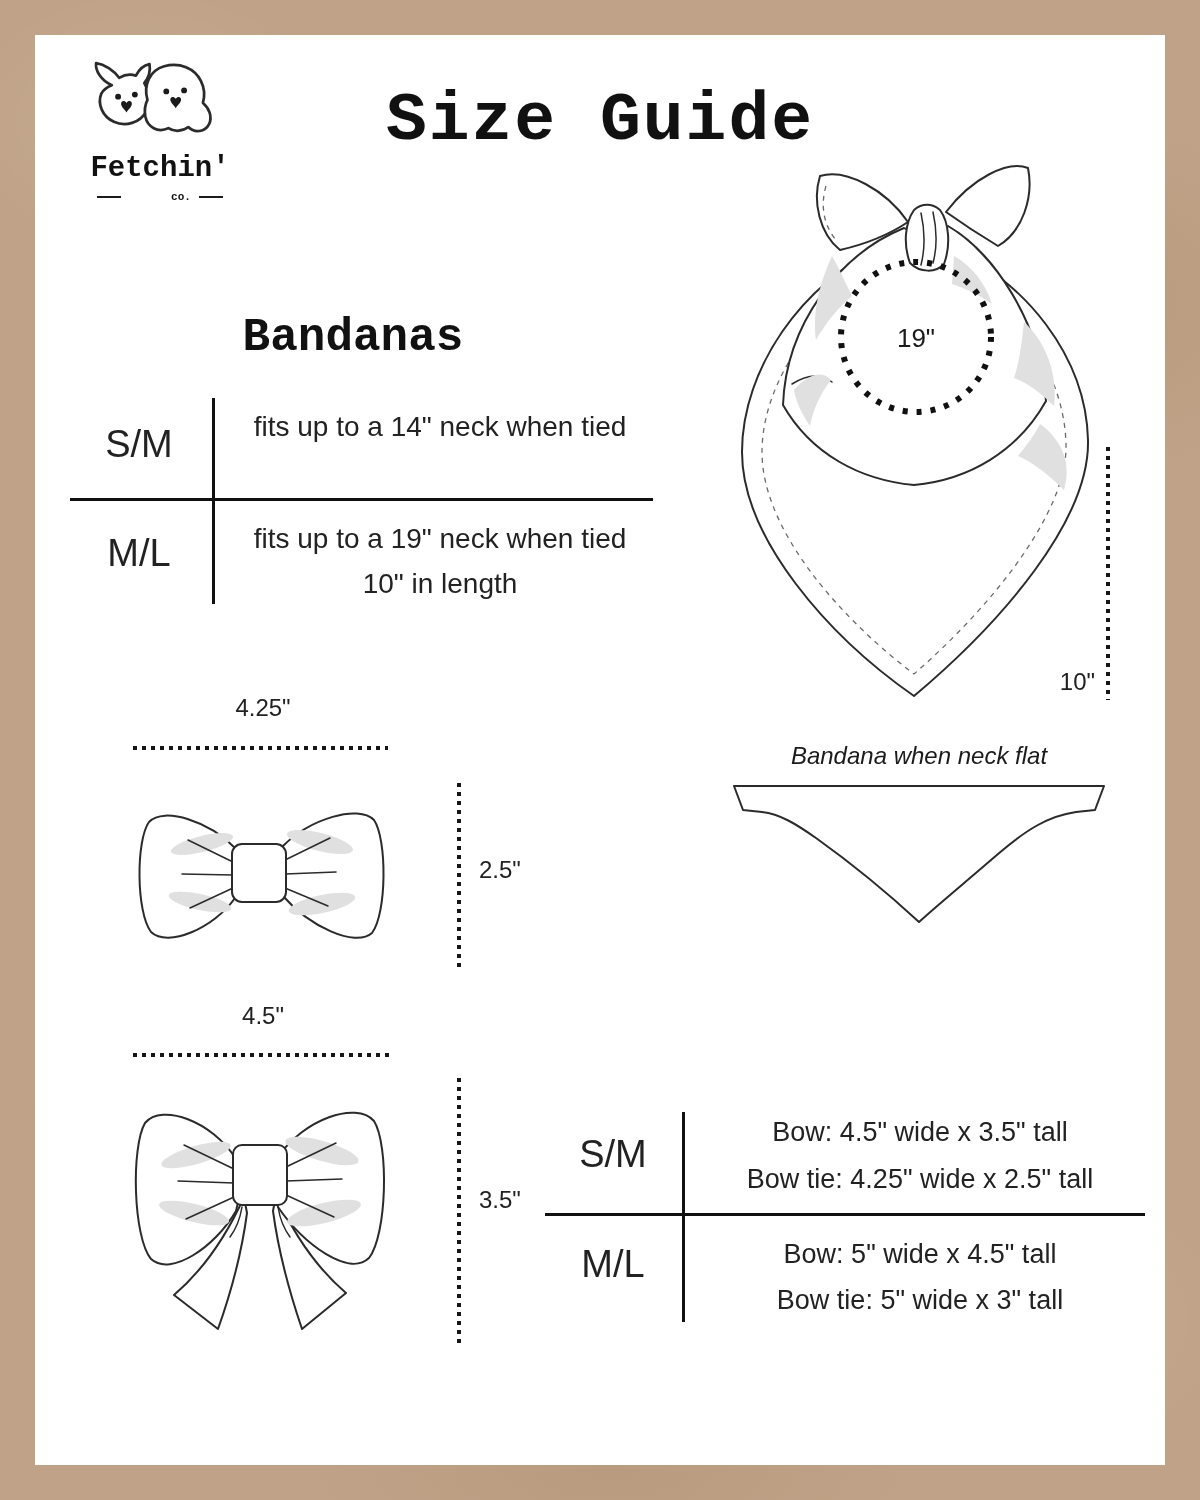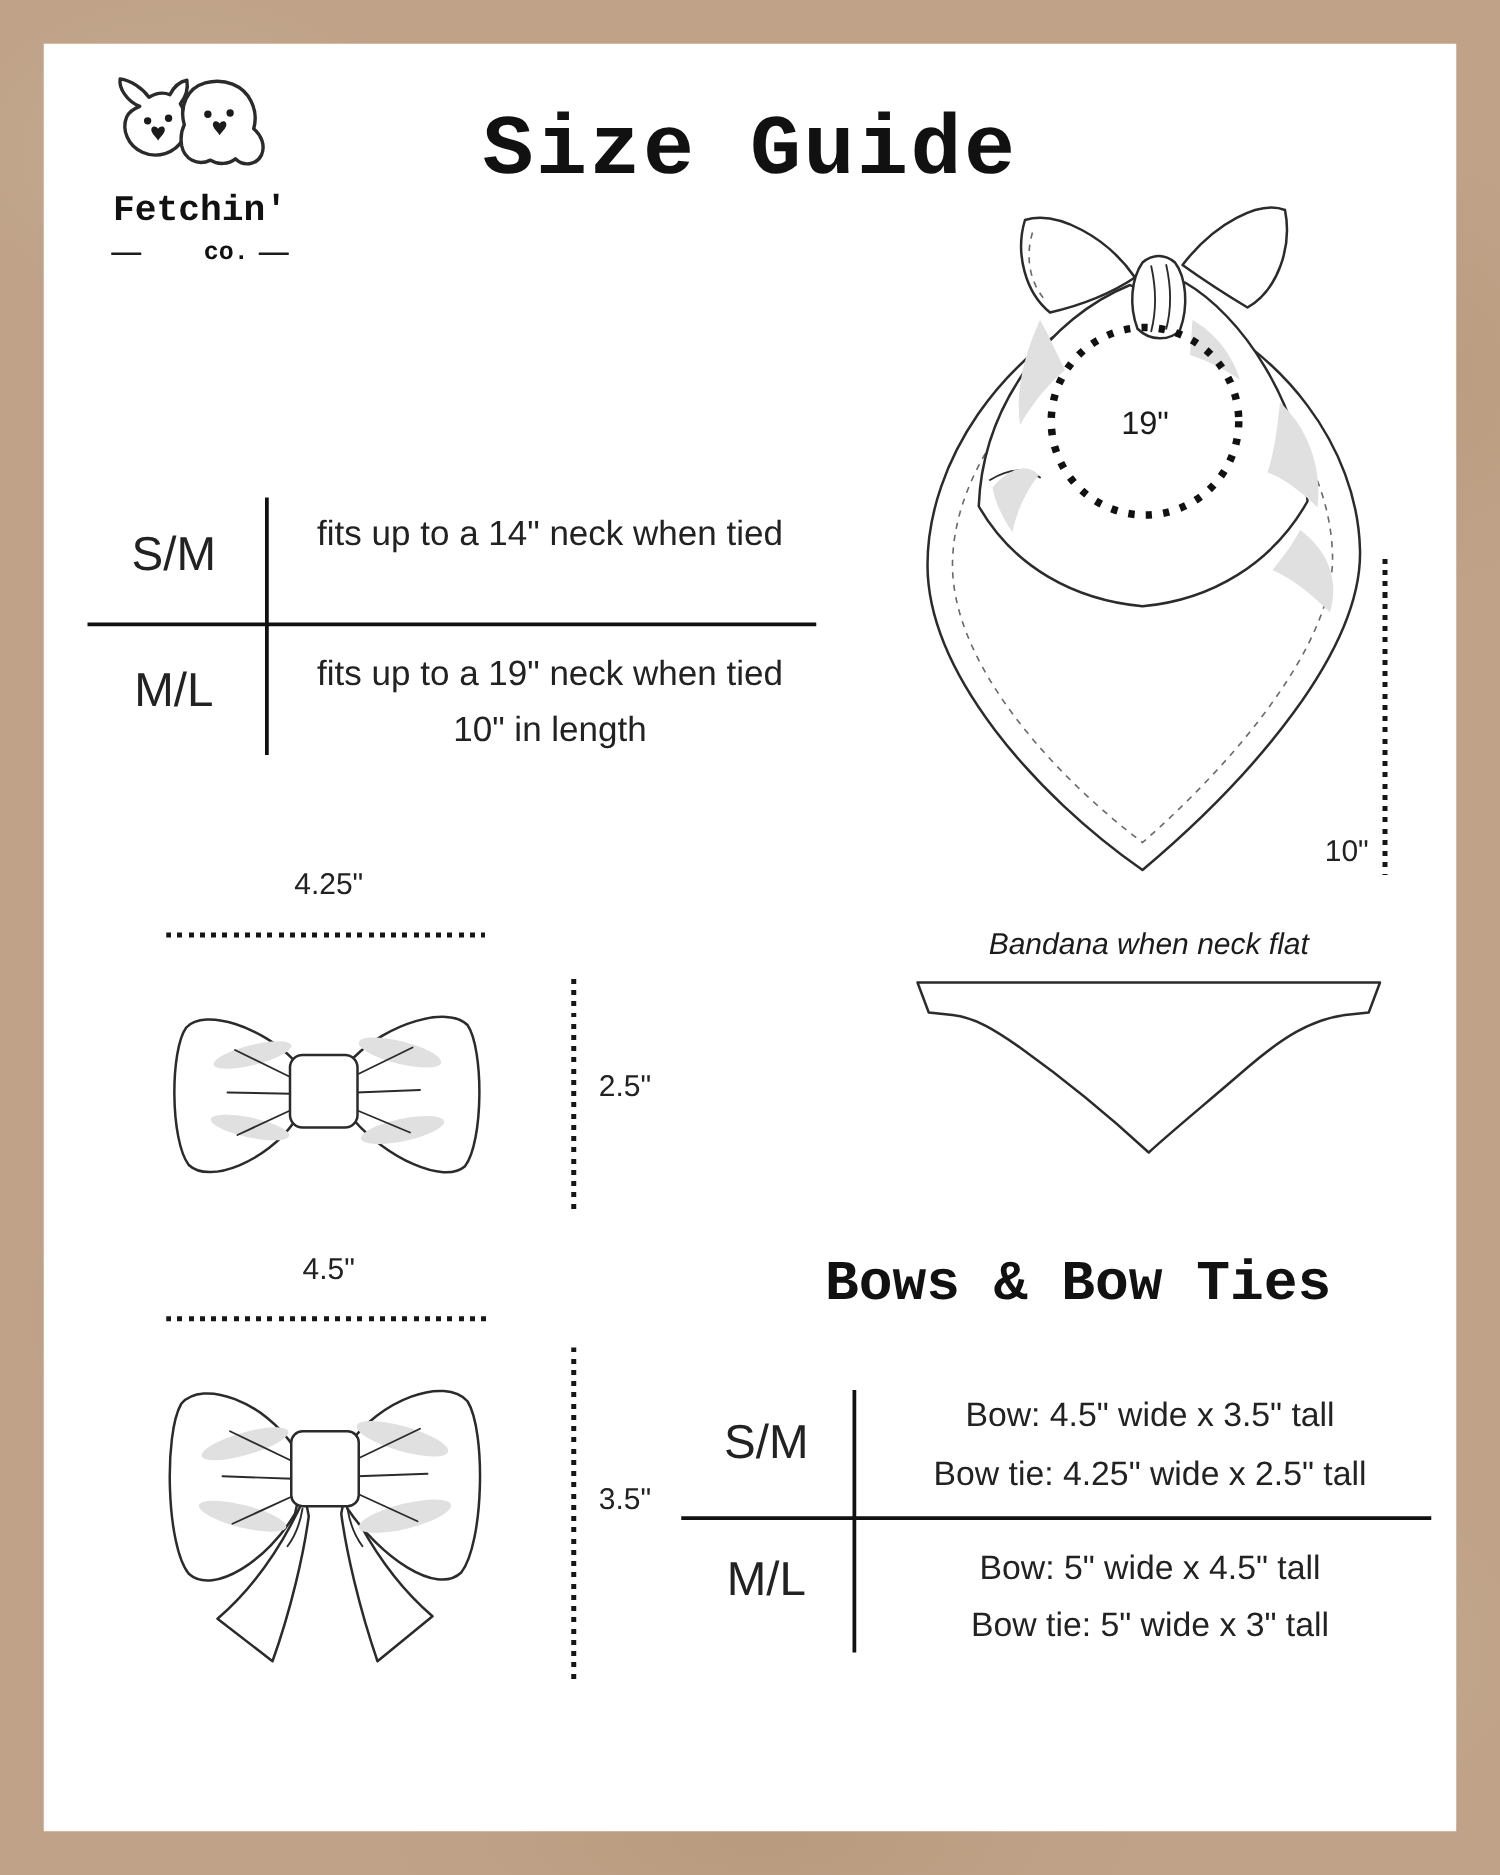--- a/index.html
+++ b/index.html
@@ -53,27 +53,28 @@
       <circle cx="30" cy="35" r="2.8" fill="#1b1b1b"></circle>
       <circle cx="46" cy="33" r="2.8" fill="#1b1b1b"></circle>
       <path d="M 38 41 C 36 38, 32 39, 33 43 C 34 46, 37 48, 38 50 C 39 48, 42 46, 43 43 C 44 39, 40 38, 38 41 Z" fill="#1b1b1b"></path>
       <circle cx="76" cy="30" r="2.8" fill="#1b1b1b"></circle>
       <circle cx="93" cy="29" r="2.8" fill="#1b1b1b"></circle>
       <path d="M 85 37 C 83 34, 79 35, 80 39 C 81 42, 84 44, 85 46 C 86 44, 89 42, 90 39 C 91 35, 87 34, 85 37 Z" fill="#1b1b1b"></path>
     </svg>
     <div class="mono center" style="font-size:29px; margin-top:4px;">Fetchin'</div>
     <div class="logo-co" style="margin-top:6px;">
       <div class="logo-dash"></div>
-      <div class="mono" style="font-size:20px;margin-left:42px;">co.</div>
+      <div class="mono" style="font-size:11px;margin-left:42px;">co.</div>
       <div class="logo-dash"></div>
     </div>
   </div>
 
   <div class="abs mono center" style="left:350px; top:82px; width:500px; font-size:68px; letter-spacing:2px;">Size Guide</div>
 
+  <div class="abs mono center" style="left:188px; top:312px; width:330px; font-size:46px;">Bandanas</div>
 
   <div class="vline" style="left:212px; top:398px; height:206px;"></div>
   <div class="hline" style="left:70px; top:498px; width:583px;"></div>
   <div class="abs size-cell center" style="left:68px; top:423px; width:142px;">S/M</div>
   <div class="abs size-cell center" style="left:68px; top:532px; width:142px;">M/L</div>
   <div class="abs desc center" style="left:222px; top:404px; width:436px; line-height:45px;">
     <div>fits up to a 14" neck when tied</div>
   </div>
   <div class="abs desc center" style="left:222px; top:516px; width:436px; line-height:45px;">
     <div>fits up to a 19" neck when tied</div>
@@ -164,21 +165,20 @@
       <path class="thin" d="M 156 82 L 206 58"></path>
     <path class="thin" d="M 156 96 L 212 94"></path>
       <path class="thin" d="M 156 110 L 204 132"></path>
     <rect class="ln" x="103" y="60" width="54" height="60" rx="9"></rect>
     <path class="thin" d="M 112 122 C 110 134, 106 144, 100 152"></path>
     <path class="thin" d="M 148 122 C 150 134, 154 144, 160 152"></path>
   </svg>
   <div class="dot-v" style="left:457px; top:1078px; height:266px;"></div>
   <div class="abs dim-label" style="left:479px; top:1186px;">3.5"</div>
 
-  <div class="abs mono center" style="left:600px; top:1002px; width:525px; font-size:45px;">Bows &amp; Bow Ties</div>
 
   <div class="vline" style="left:682px; top:1112px; height:210px;"></div>
   <div class="hline" style="left:545px; top:1213px; width:600px;"></div>
   <div class="abs size-cell center" style="left:543px; top:1133px; width:140px;">S/M</div>
   <div class="abs size-cell center" style="left:543px; top:1243px; width:140px;">M/L</div>
   <div class="abs desc center" style="left:692px; top:1109px; width:456px; line-height:47px; font-size:27px;">
     <div>Bow:  4.5" wide x 3.5" tall</div>
     <div>Bow tie:  4.25" wide x 2.5" tall</div>
   </div>
   <div class="abs desc center" style="left:692px; top:1231px; width:456px; line-height:46px; font-size:27px;">

